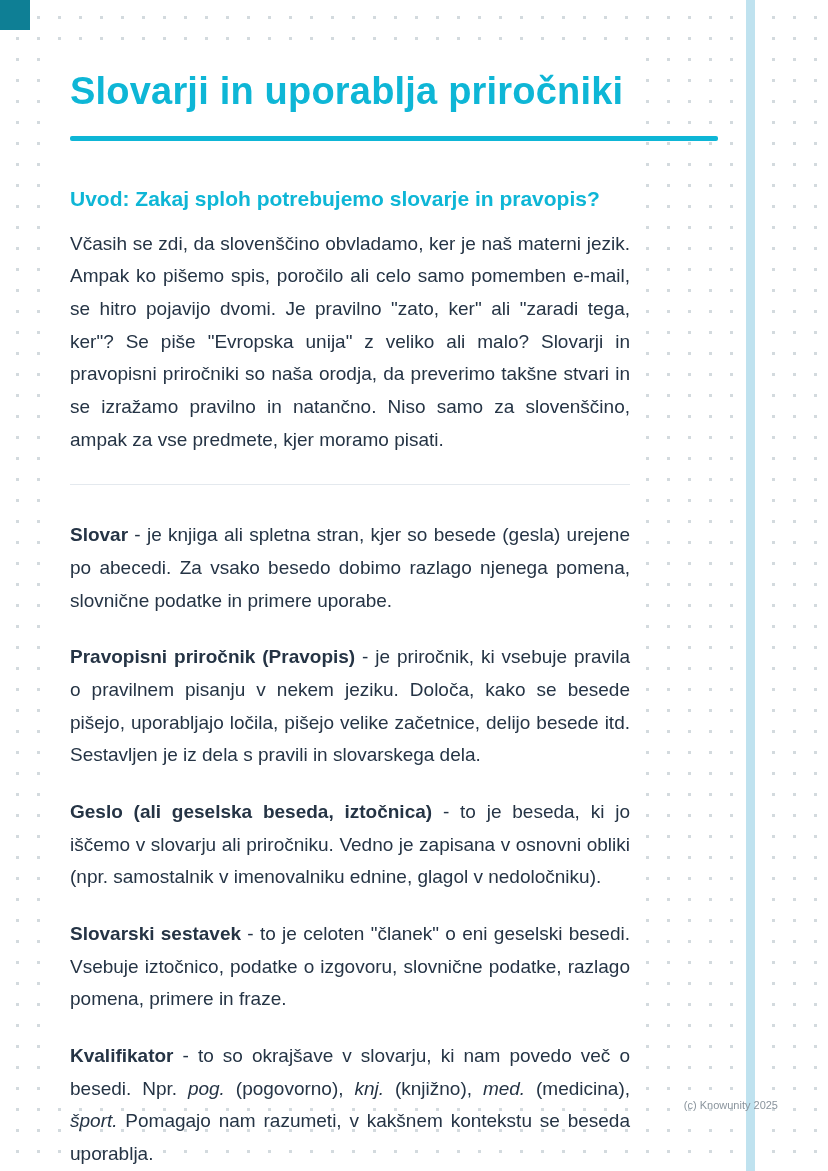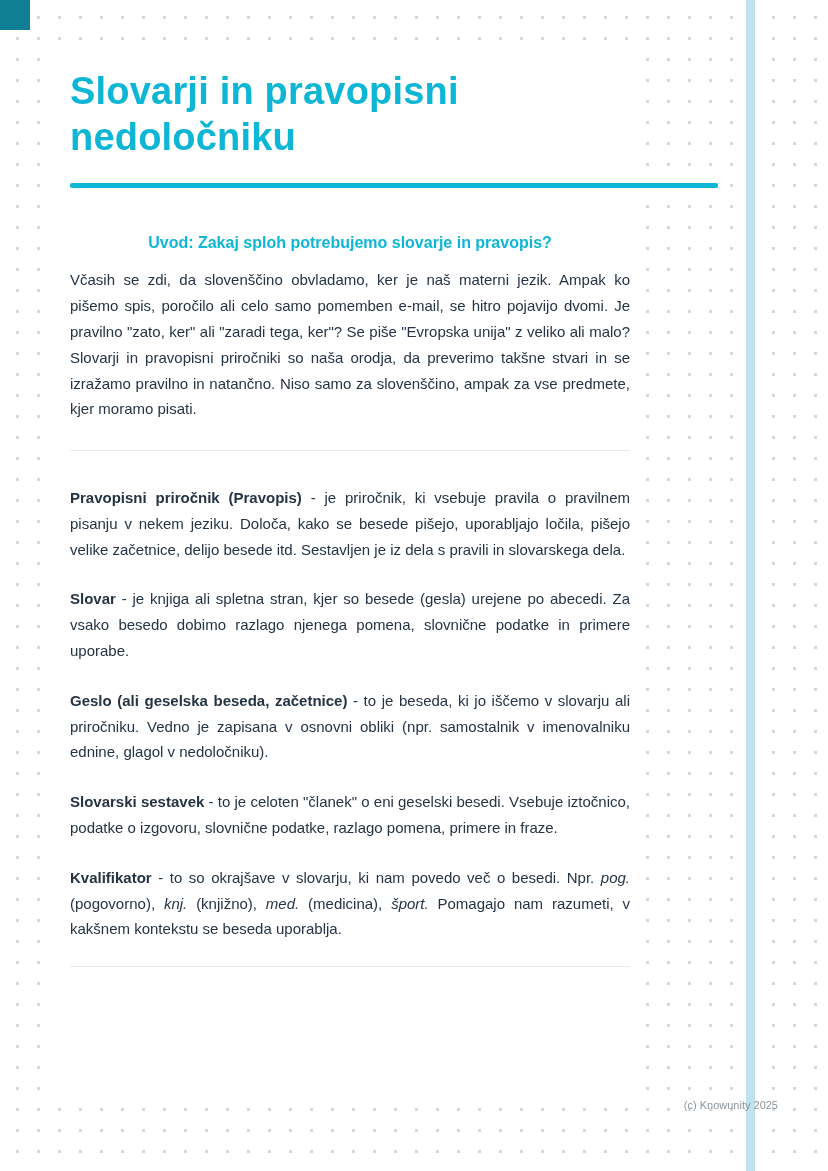--- a/index.html
+++ b/index.html
@@ -49,29 +49,28 @@
   }
   .title-underline {
     width: 648px;
     height: 5px;
     background: var(--accent, #0eb6d6);
     border-radius: 2px;
     margin: 0 0 44px 0;
   }
   h2.section-heading {
     margin: 0 0 14px 0;
-    font-size: 16px;
+    font-size: 21px;
     line-height: 1.35;
     font-weight: 800;
     color: var(--accent, #0eb6d6);
-    text-align: center;
   }
   p.body-text {
     margin: 0 0 24px 0;
-    font-size: 15px;
+    font-size: 19px;
     line-height: 1.72;
     text-align: justify;
     color: var(--text, #253445);
   }
   hr.divider {
     border: none;
     border-top: 1px solid #e4e9ee;
     width: 560px;
     margin: 28px 0 34px 0;
   }
@@ -88,31 +87,31 @@
   }
 </style>
 </head>
 <body>
 
 <div class="corner-accent"></div>
 <div class="side-stripe"></div>
 <div class="content-sheet"></div>
 
 <div class="content">
-  <h1 class="page-title">Slovarji in pravopisni nedoločniku</h1>
+  <h1 class="page-title">Slovarji in uporablja priročniki</h1>
   <div class="title-underline"></div>
 
   <h2 class="section-heading">Uvod: Zakaj sploh potrebujemo slovarje in pravopis?</h2>
   <p class="body-text">Včasih se zdi, da slovenščino obvladamo, ker je naš materni jezik. Ampak ko pišemo spis, poročilo ali celo samo pomemben e-mail, se hitro pojavijo dvomi. Je pravilno "zato, ker" ali "zaradi tega, ker"? Se piše "Evropska unija" z veliko ali malo? Slovarji in pravopisni priročniki so naša orodja, da preverimo takšne stvari in se izražamo pravilno in natančno. Niso samo za slovenščino, ampak za vse predmete, kjer moramo pisati.</p>
 
   <hr class="divider">
 
 
+  <p class="body-text"><span style="font-weight: 700;">Slovar</span><span> - je knjiga ali spletna stran, kjer so besede (gesla) urejene po abecedi. Za vsako besedo dobimo razlago njenega pomena, slovnične podatke in primere uporabe.</span></p>
   <p class="body-text"><span style="font-weight: 700;">Pravopisni priročnik (Pravopis)</span><span> - je priročnik, ki vsebuje pravila o pravilnem pisanju v nekem jeziku. Določa, kako se besede pišejo, uporabljajo ločila, pišejo velike začetnice, delijo besede itd. Sestavljen je iz dela s pravili in slovarskega dela.</span></p>
-  <p class="body-text"><span style="font-weight: 700;">Slovar</span><span> - je knjiga ali spletna stran, kjer so besede (gesla) urejene po abecedi. Za vsako besedo dobimo razlago njenega pomena, slovnične podatke in primere uporabe.</span></p>
-  <p class="body-text"><span style="font-weight: 700;">Geslo (ali geselska beseda, začetnice)</span><span> - to je beseda, ki jo iščemo v slovarju ali priročniku. Vedno je zapisana v osnovni obliki (npr. samostalnik v imenovalniku ednine, glagol v nedoločniku).</span></p>
+  <p class="body-text"><span style="font-weight: 700;">Geslo (ali geselska beseda, iztočnica)</span><span> - to je beseda, ki jo iščemo v slovarju ali priročniku. Vedno je zapisana v osnovni obliki (npr. samostalnik v imenovalniku ednine, glagol v nedoločniku).</span></p>
   <p class="body-text"><span style="font-weight: 700;">Slovarski sestavek</span><span> - to je celoten "članek" o eni geselski besedi. Vsebuje iztočnico, podatke o izgovoru, slovnične podatke, razlago pomena, primere in fraze.</span></p>
   <p class="body-text"><span style="font-weight: 700;">Kvalifikator</span><span> - to so okrajšave v slovarju, ki nam povedo več o besedi. Npr. </span><span style="font-style: italic;">pog.</span><span> (pogovorno), </span><span style="font-style: italic;">knj.</span><span> (knjižno), </span><span style="font-style: italic;">med.</span><span> (medicina), </span><span style="font-style: italic;">šport.</span><span> Pomagajo nam razumeti, v kakšnem kontekstu se beseda uporablja.</span></p>
 
   <hr class="divider bottom">
 </div>
 
 <div class="footer-credit">(c) Knowunity 2025</div>
 
 </body></html>

